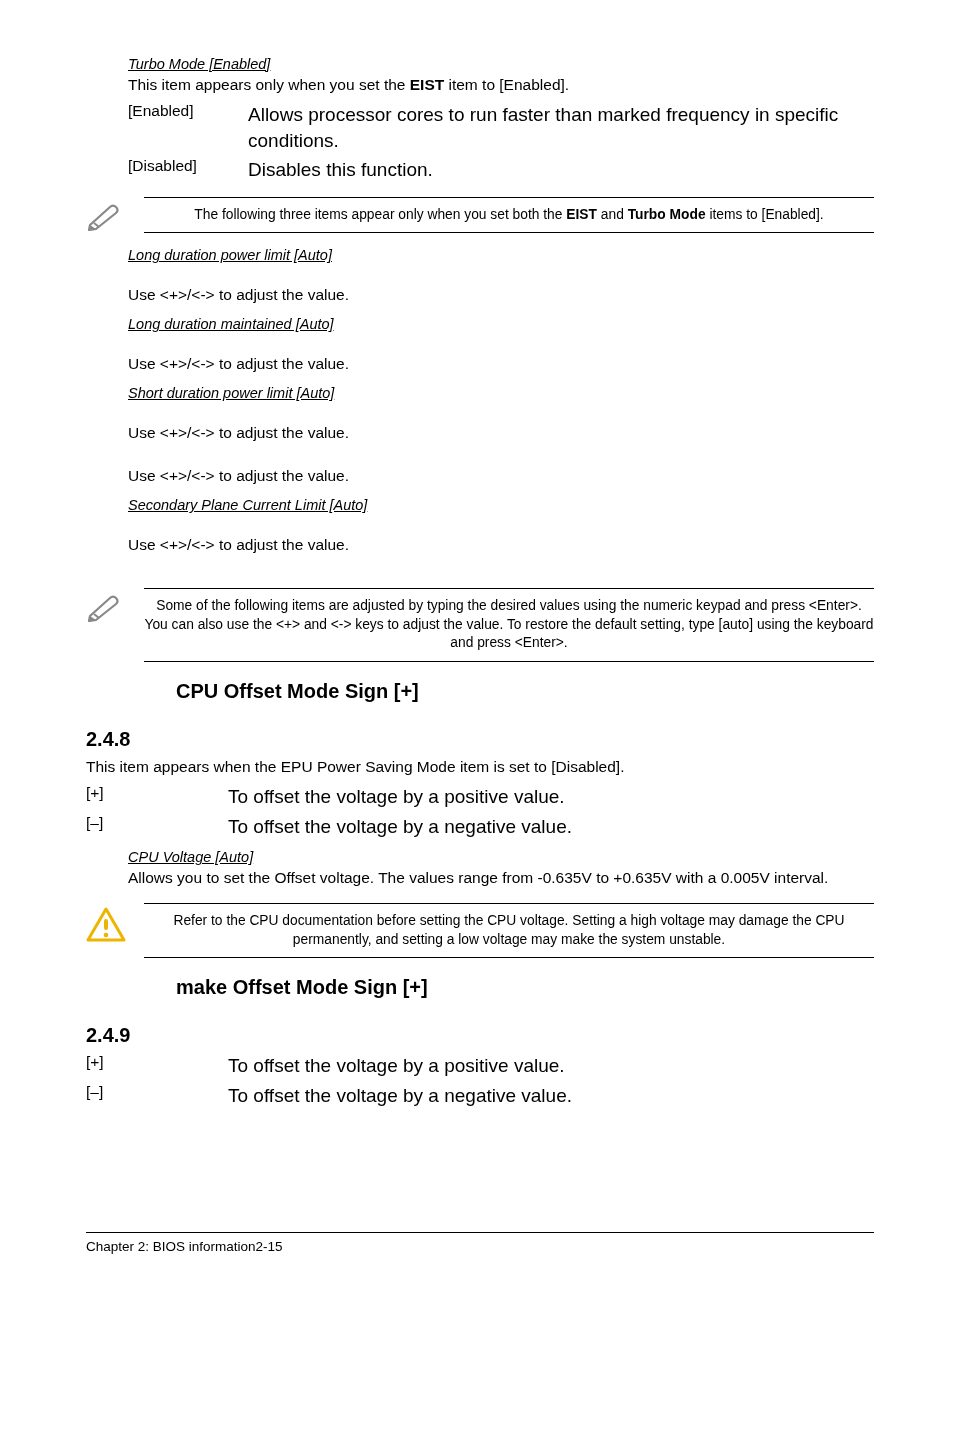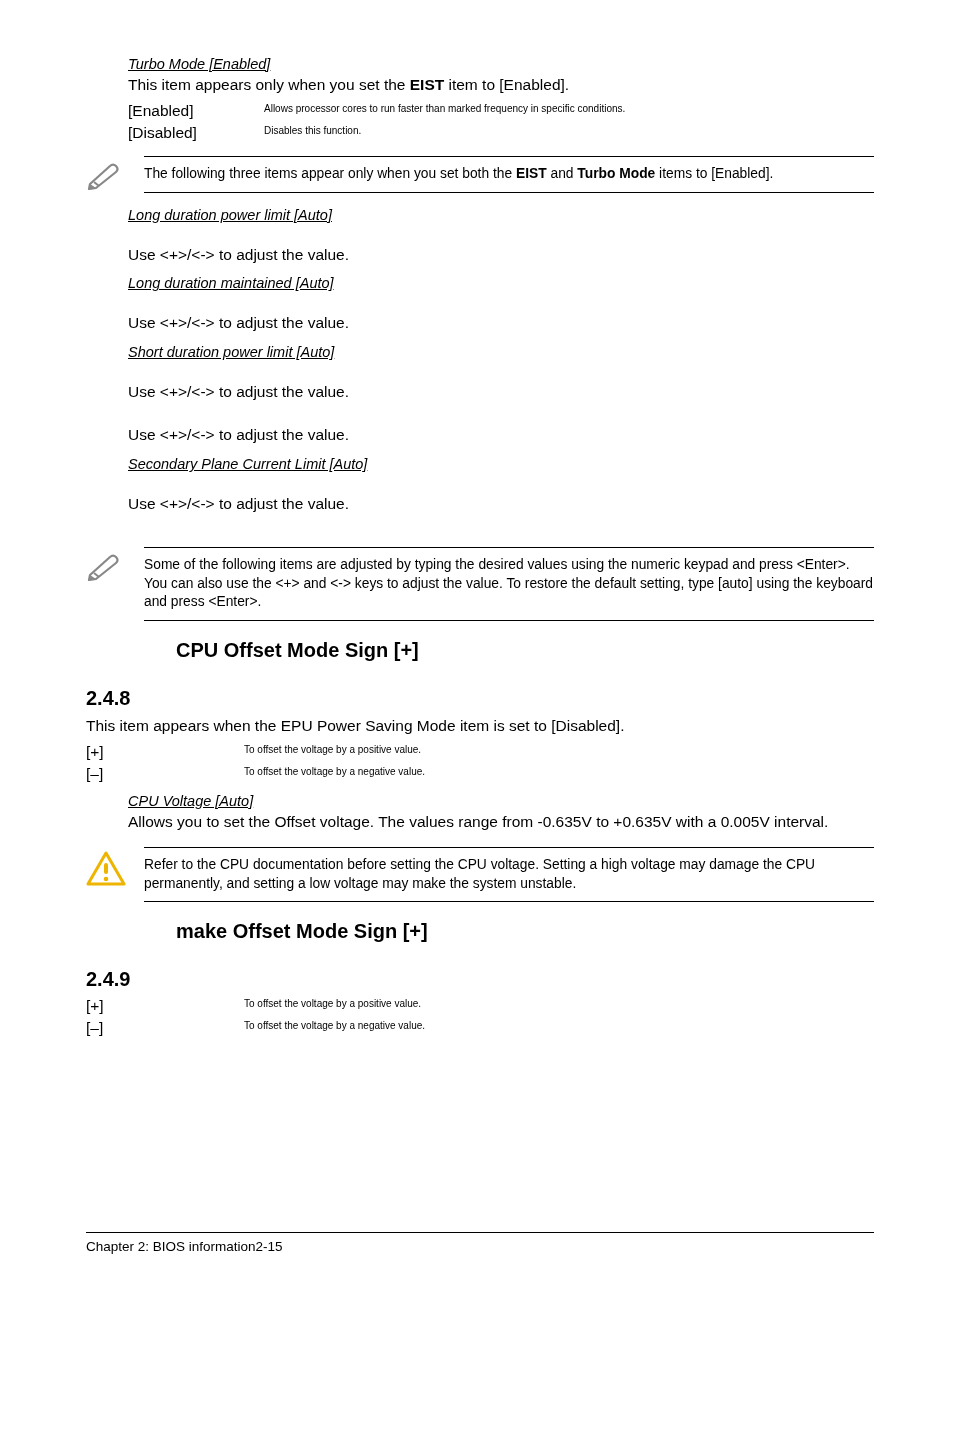--- a/index.html
+++ b/index.html
@@ -26,36 +26,35 @@
     margin: 0 0 3px 0;
   }
   .body-text {
     font-size: 15.5px;
     line-height: 1.35;
     margin: 0 0 6px 0;
   }
   .opt-row {
     display: flex;
     margin-bottom: 4px;
-    gap: 16px;
   }
   .opt-label {
     width: 120px;
     flex-shrink: 0;
     font-size: 15.5px;
   }
   .opt-desc {
-    font-size: 10px;
+    font-size: 19px;
     line-height: 1.35;
-    text-align: center;
   }
   .note-box {
     margin: 14px 0 14px 0;
     display: flex;
     align-items: flex-start;
+    text-align: center;
   }
   .note-box .icon-col {
     width: 50px;
     flex-shrink: 0;
     padding-top: 4px;
   }
   .note-content {
     flex: 1;
     border-top: 1px solid #000;
     border-bottom: 1px solid #000;

